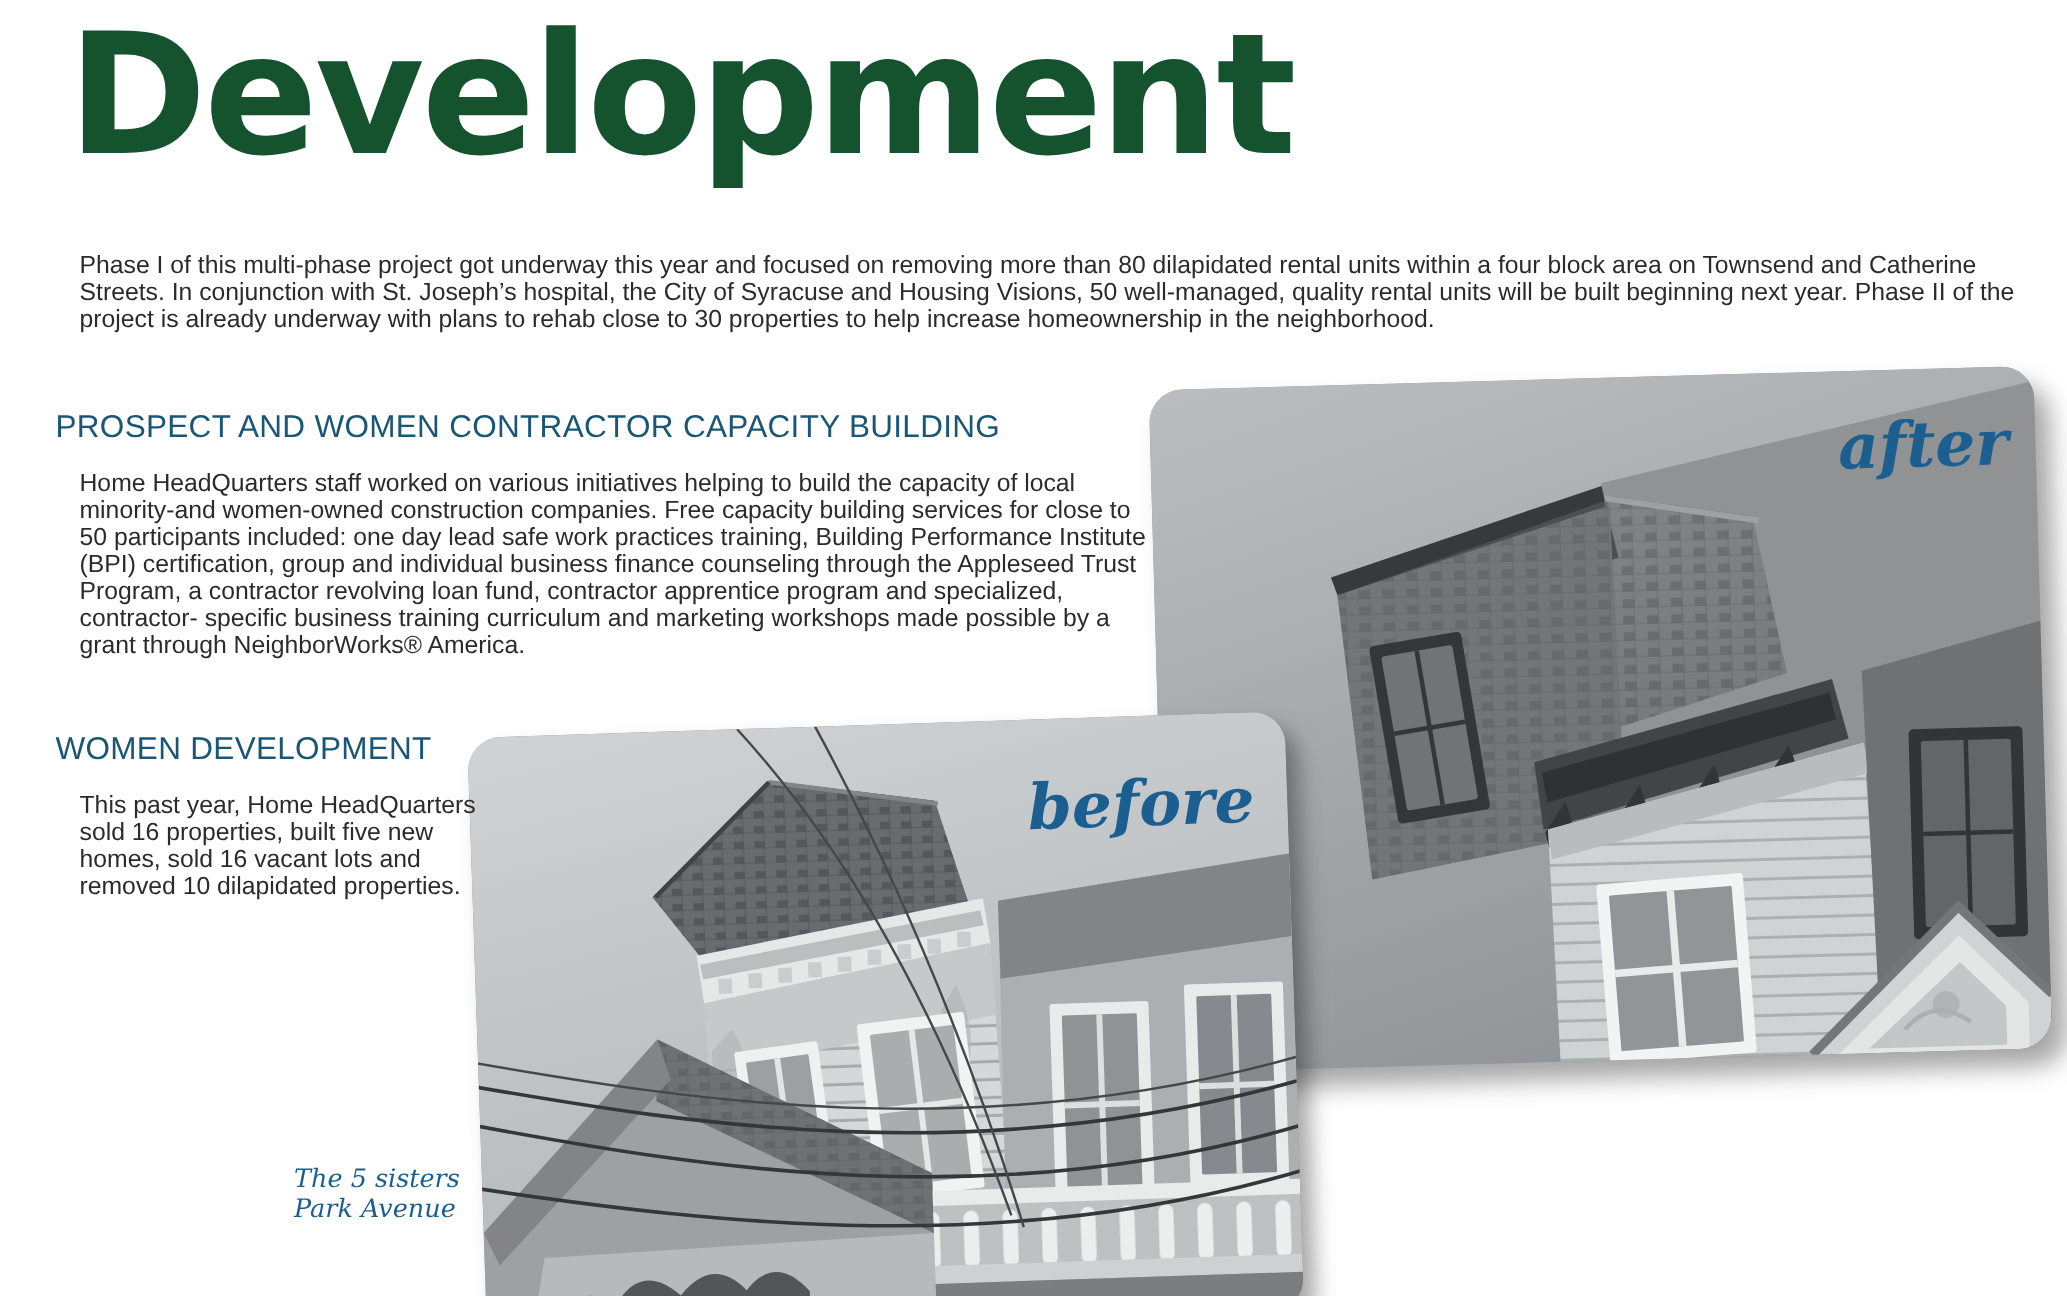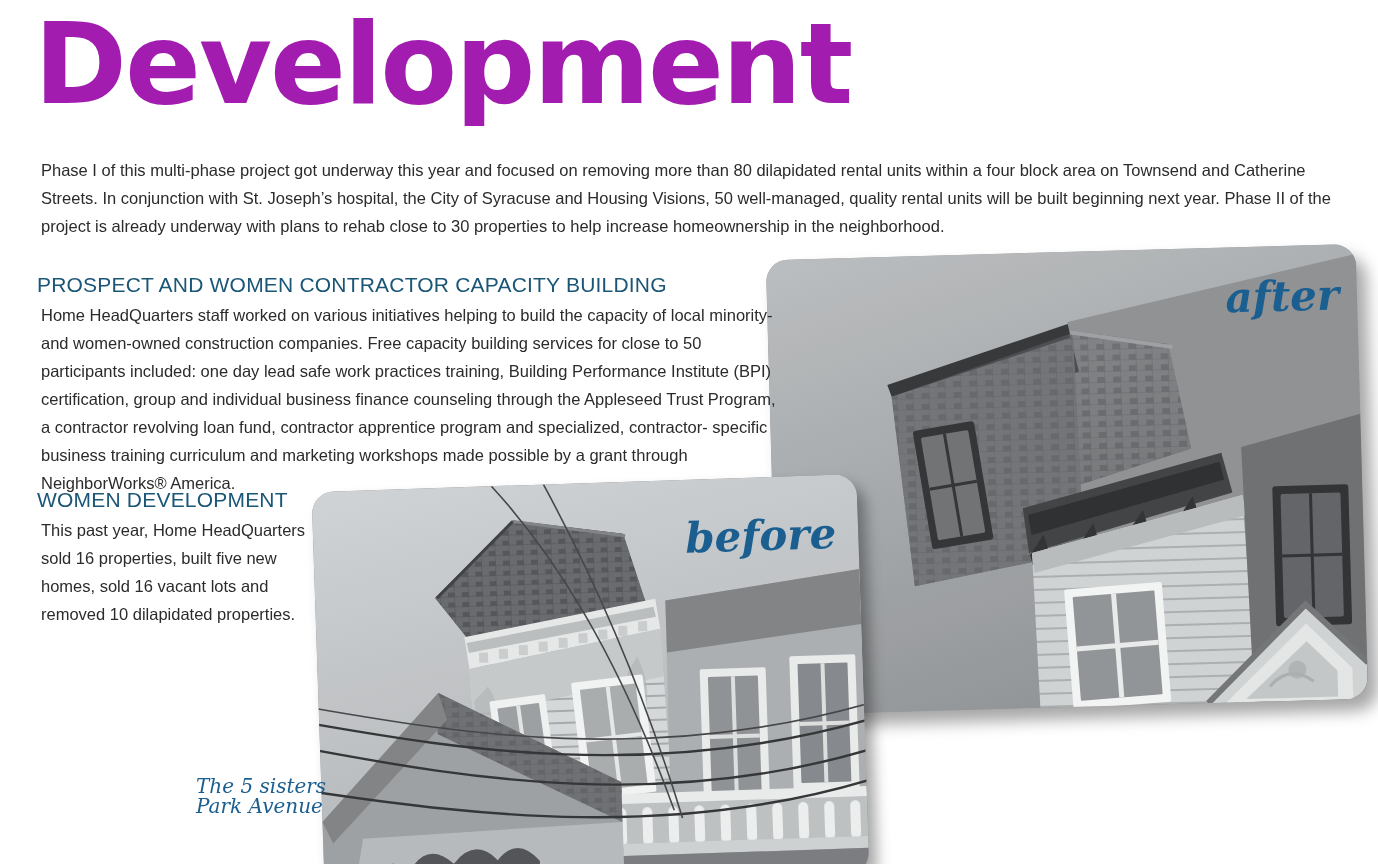--- a/index.html
+++ b/index.html
@@ -12,28 +12,28 @@
     height: 864px;
     position: relative;
     overflow: hidden;
     font-family: "Liberation Sans", sans-serif;
     color: #231f20;
   }
 
   
   .page-title {
     position: absolute;
-    left: 34px;
+    left: 45px;
     top: 8px;
     font-family: "DejaVu Sans", sans-serif;
     font-weight: bold;
     font-size: 112px;
     line-height: 1;
     letter-spacing: -2px;
-    color: #a21caf;
+    color: #14532d;
     white-space: nowrap;
     z-index: 6;
   }
 
   
   .section {
     position: absolute;
     z-index: 5;
   }
   .section-heading {
@@ -42,23 +42,23 @@
     font-size: 21px;
     line-height: 25px;
     letter-spacing: 0.2px;
     color: #1a5676;
     margin: 0 0 2px 0;
     white-space: nowrap;
   }
   .section-body {
     font-family: "Liberation Sans", sans-serif;
     font-size: 16.5px;
-    line-height: 28px;
+    line-height: 18px;
     color: #2b2b2b;
-    margin: 4px;
+    margin: 16px;
     text-align: left;
   }
 
   #sec-prospect  { left: 37px; top: 152px; width: 1325px; }
   #sec-minority  { left: 37px; top: 272px; width: 752px; }
   #sec-other     { left: 37px; top: 487px; width: 300px; }
 
   
   .photo {
     position: absolute;
@@ -110,21 +110,21 @@
   #label-after  { right: 18px; top: 26px;  font-size: 42px; }
   #label-before { right: 22px; top: 34px;  font-size: 42px; }
 
   
   #photo-caption {
     position: absolute;
     left: 196px;
     top: 776px;
     font-family: "DejaVu Serif", serif;
     font-style: italic;
-    font-size: 20px;
+    font-size: 17px;
     line-height: 20px;
     color: #1b5e90;
     z-index: 7;
     white-space: pre-line;
   }
 </style>
 </head>
 <body>
 
 <div class="page-title">Development</div>

